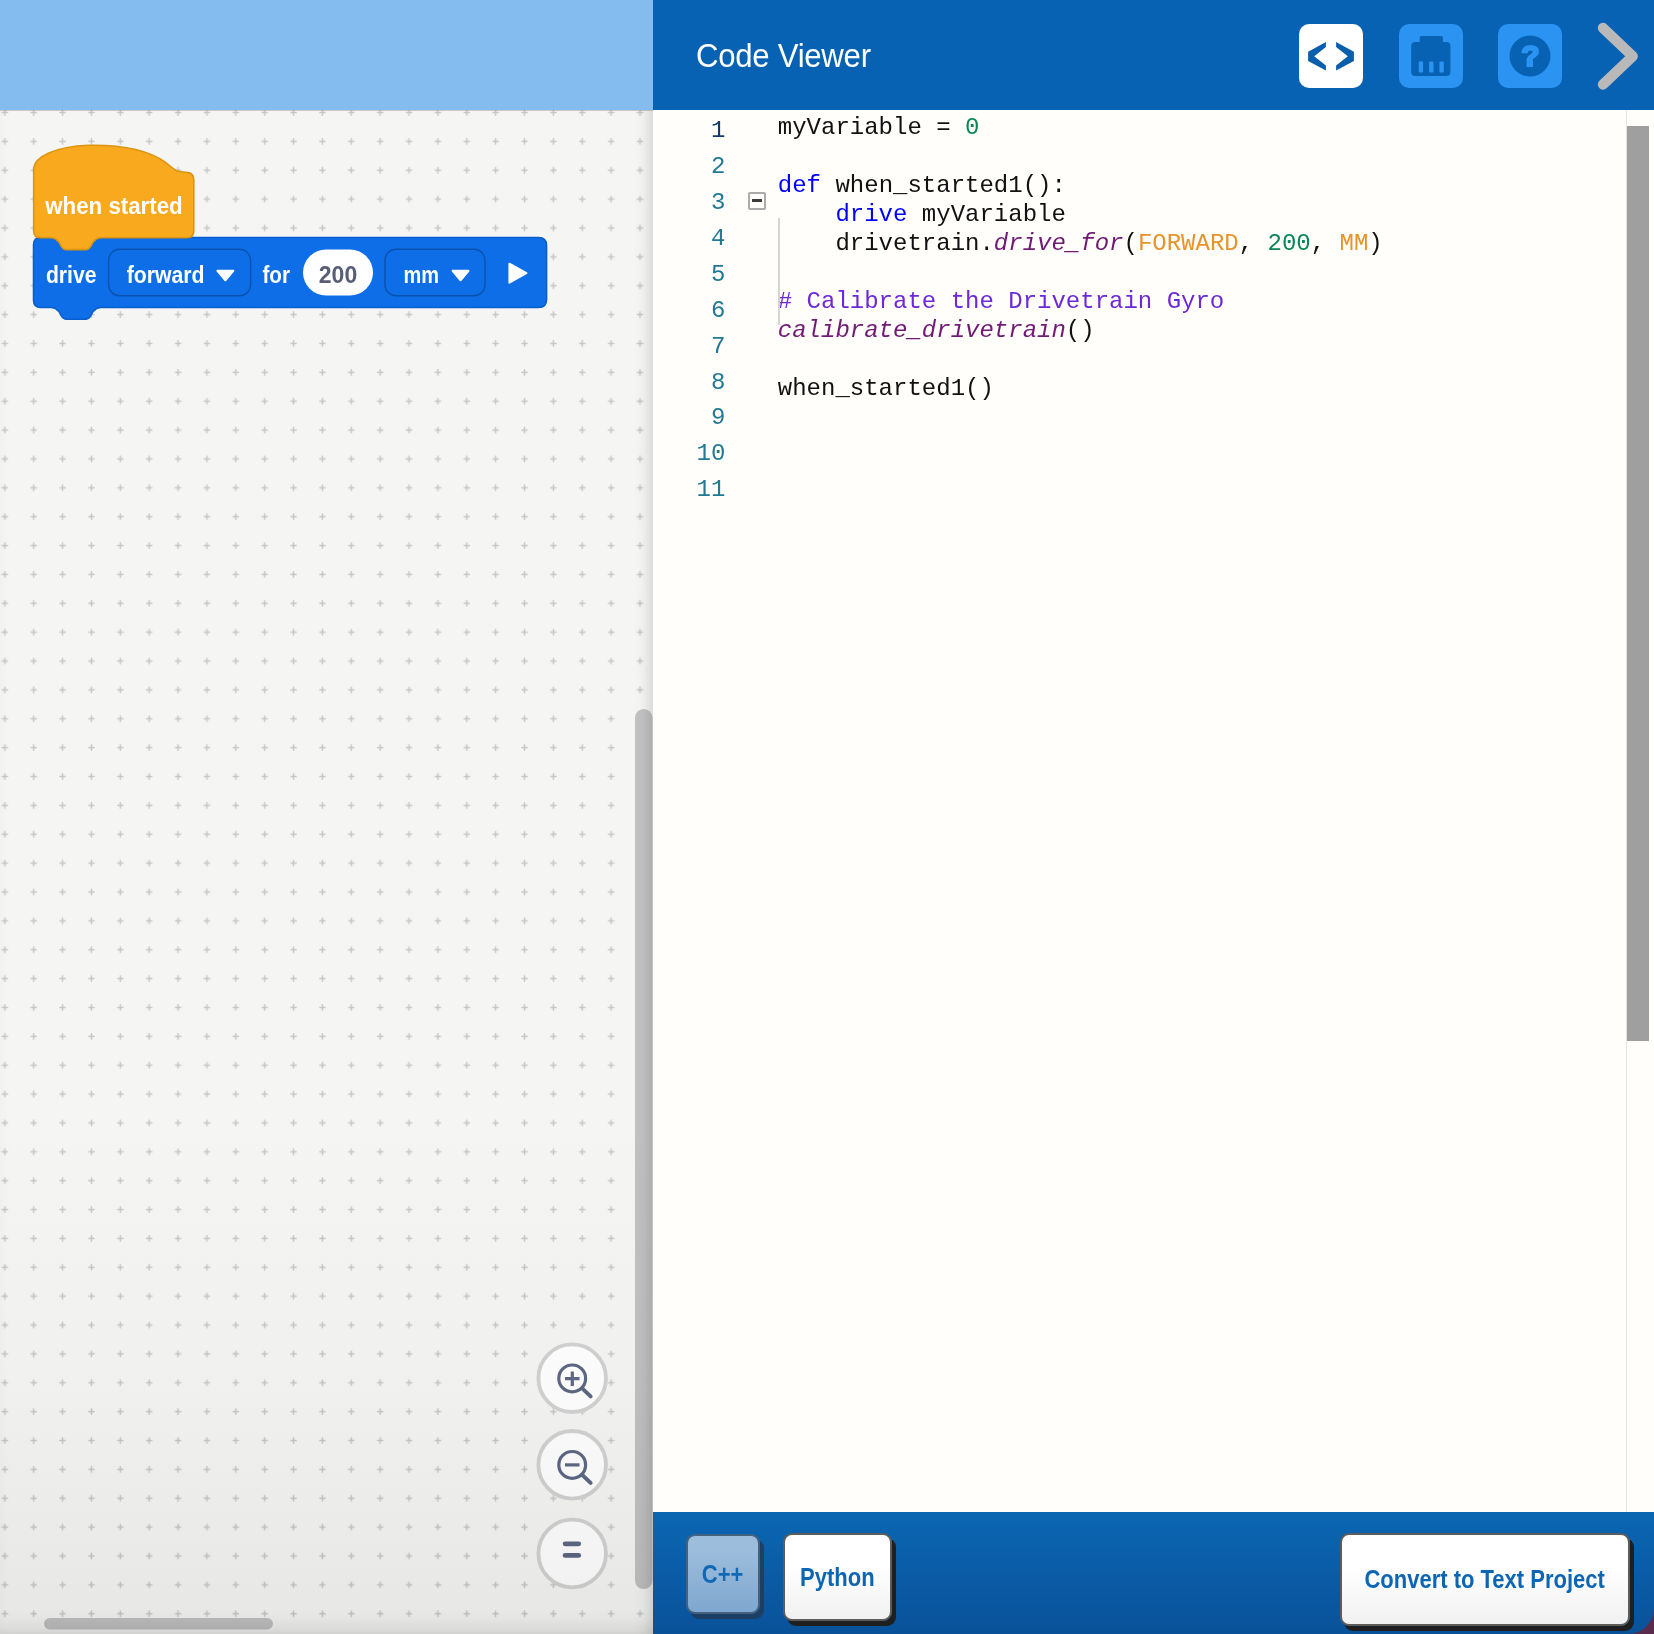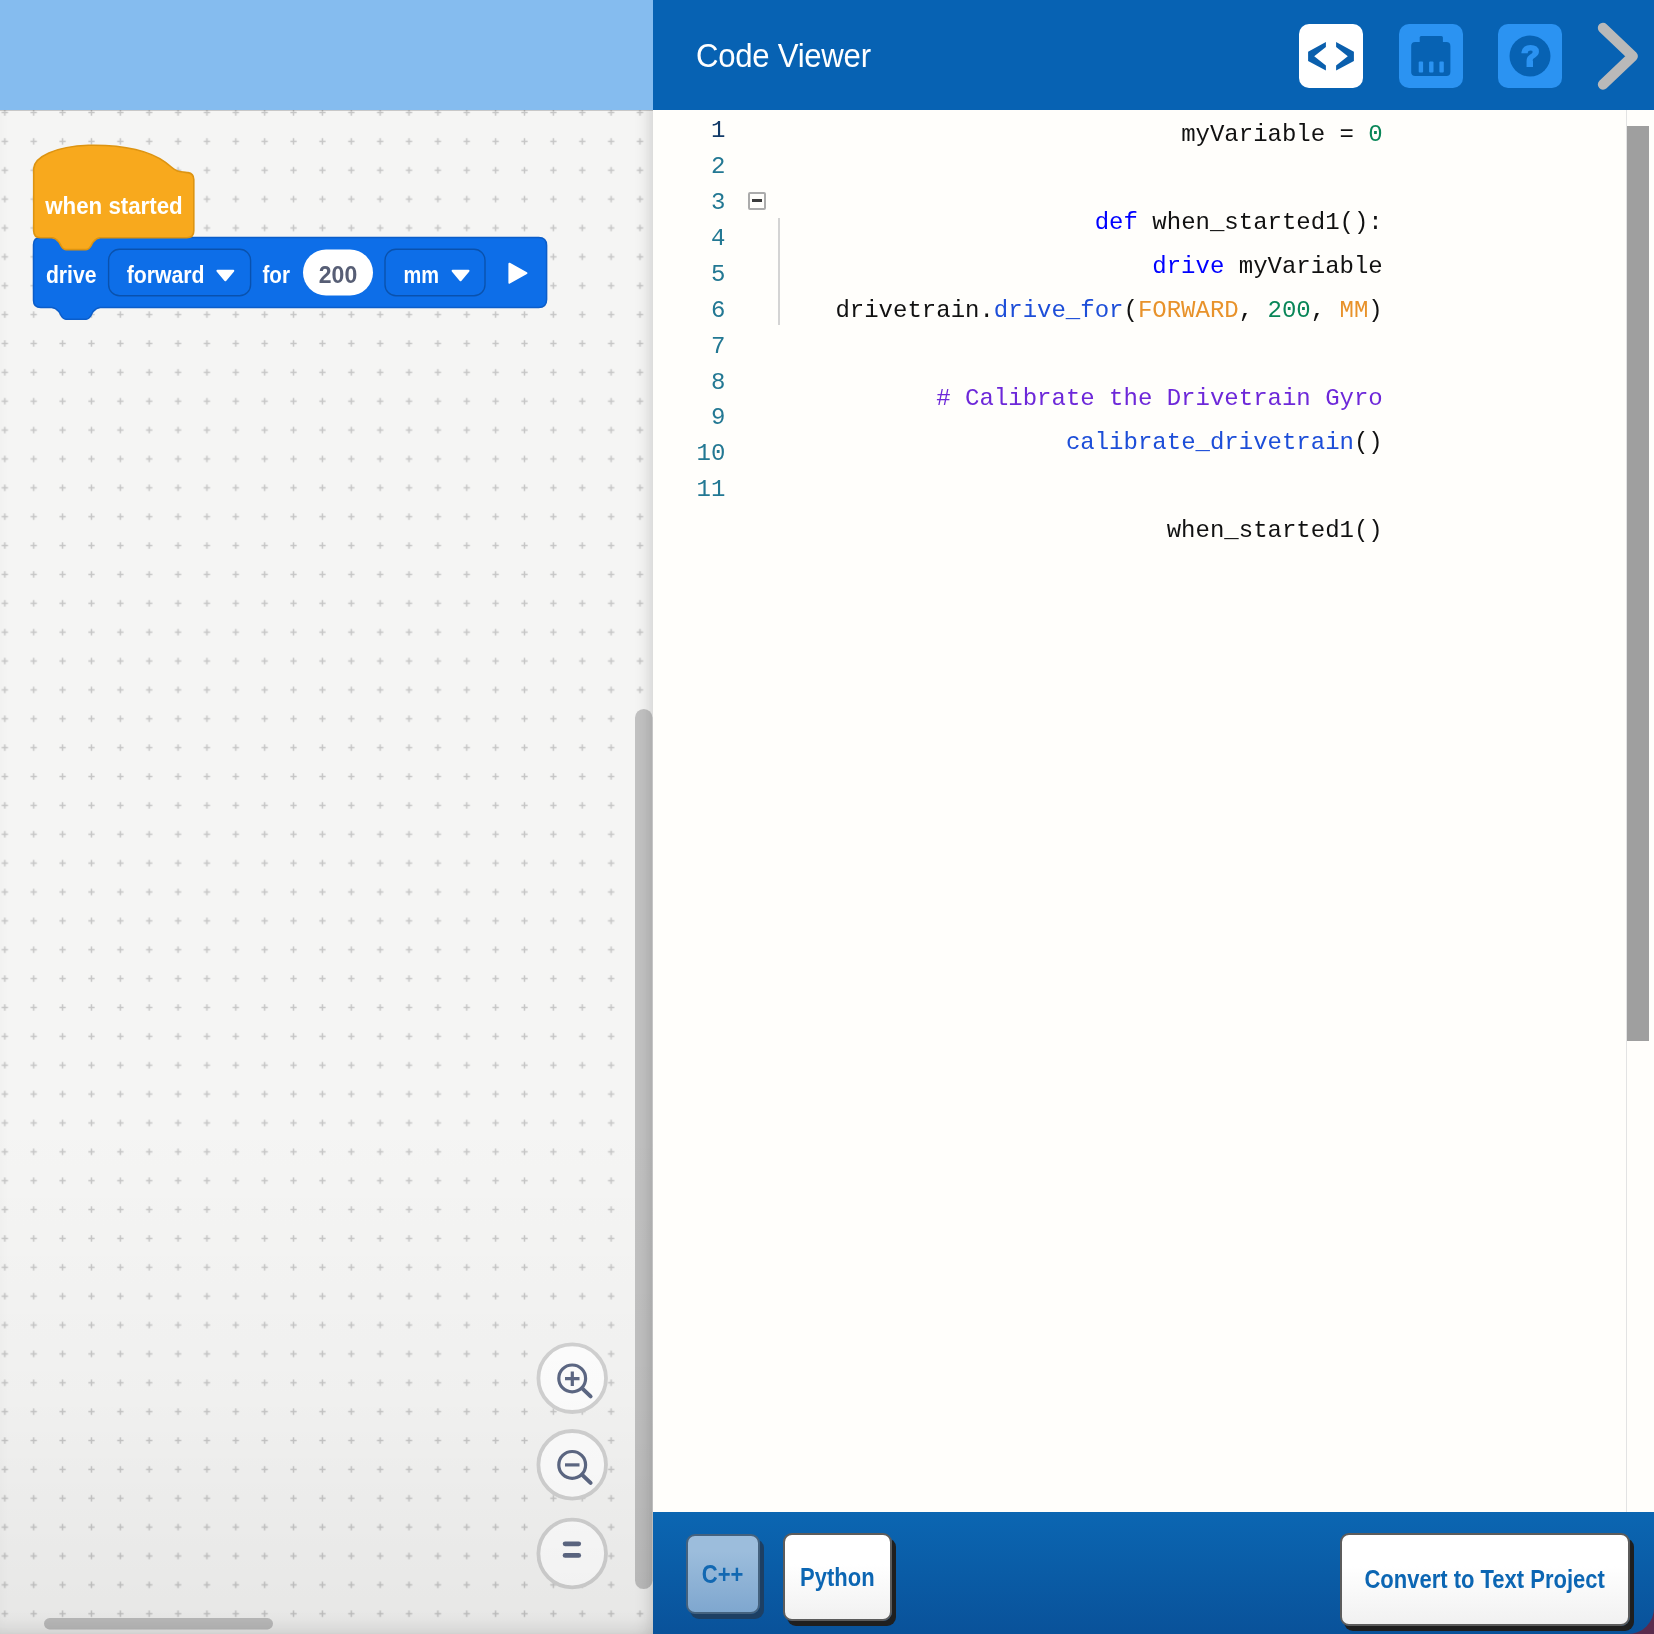--- a/index.html
+++ b/index.html
@@ -12,22 +12,22 @@
   #lefthdr{position:absolute;left:0;top:0;width:653px;height:110px;background:#85bcef;
        box-shadow:0 1px 0 rgba(0,0,0,0.18);}
   #panel{position:absolute;left:653px;top:0;width:1001px;height:1634px;background:#fffefb;}
   #panelhdr{position:absolute;left:653px;top:0;width:1001px;height:110px;background:#0762b3;}
   #cvtitle{position:absolute;left:696px;top:0;height:110px;line-height:112px;color:#fff;
        font-size:33.5px;font-weight:400;letter-spacing:-0.3px;}
   #cvtitle>span{display:inline-block;transform:scaleX(0.93);transform-origin:0 50%;}
   pre{margin:0;font-family:"Liberation Mono",monospace;}
   #lnums{position:absolute;left:653px;top:113.2px;width:72.3px;text-align:right;
        font-size:24px;line-height:35.9px;color:#237893;}
-  #code{position:absolute;left:777.8px;top:113.2px;font-size:24px;line-height:44px;color:#111;text-align:right;}
-  .k{color:#0000ff;} .n{color:#098658;} .c{color:#6d28d9;} .f{color:#1d4ed8;} .o{color:#e8922a;}
+  #code{position:absolute;left:777.8px;top:113.2px;font-size:24px;line-height:29px;color:#111;}
+  .k{color:#0000ff;} .n{color:#098658;} .c{color:#6d28d9;} .f{color:#701a75;font-style:italic;} .o{color:#e8922a;}
   .ln1{color:#123a68;}
   #fold{position:absolute;left:748px;top:191.6px;width:14px;height:14px;
        border:2px solid #ababab;border-radius:2px;background:#fffefb;}
   #fold:before{content:"";position:absolute;left:2px;top:5.9px;width:10px;height:2.2px;background:#3c3c3c;}
   #indent{position:absolute;left:778px;top:217.8px;width:1.6px;height:107px;background:#d4d4d4;}
   #codesbtrack{position:absolute;left:1626px;top:110px;width:28px;height:1402px;border-left:1px solid #e3e3e3;background:#fffefb;}
   #codesb{position:absolute;left:1626.5px;top:126px;width:22.5px;height:915px;background:#9f9f9f;}
   #btmbar{position:absolute;left:653px;top:1512px;width:1001px;height:122px;
        background:linear-gradient(180deg,#0b66b2,#09529a);border-bottom-right-radius:26px;}
   #purple{position:absolute;left:1626px;top:1598px;width:28px;height:36px;background:#5a2b4d;}

